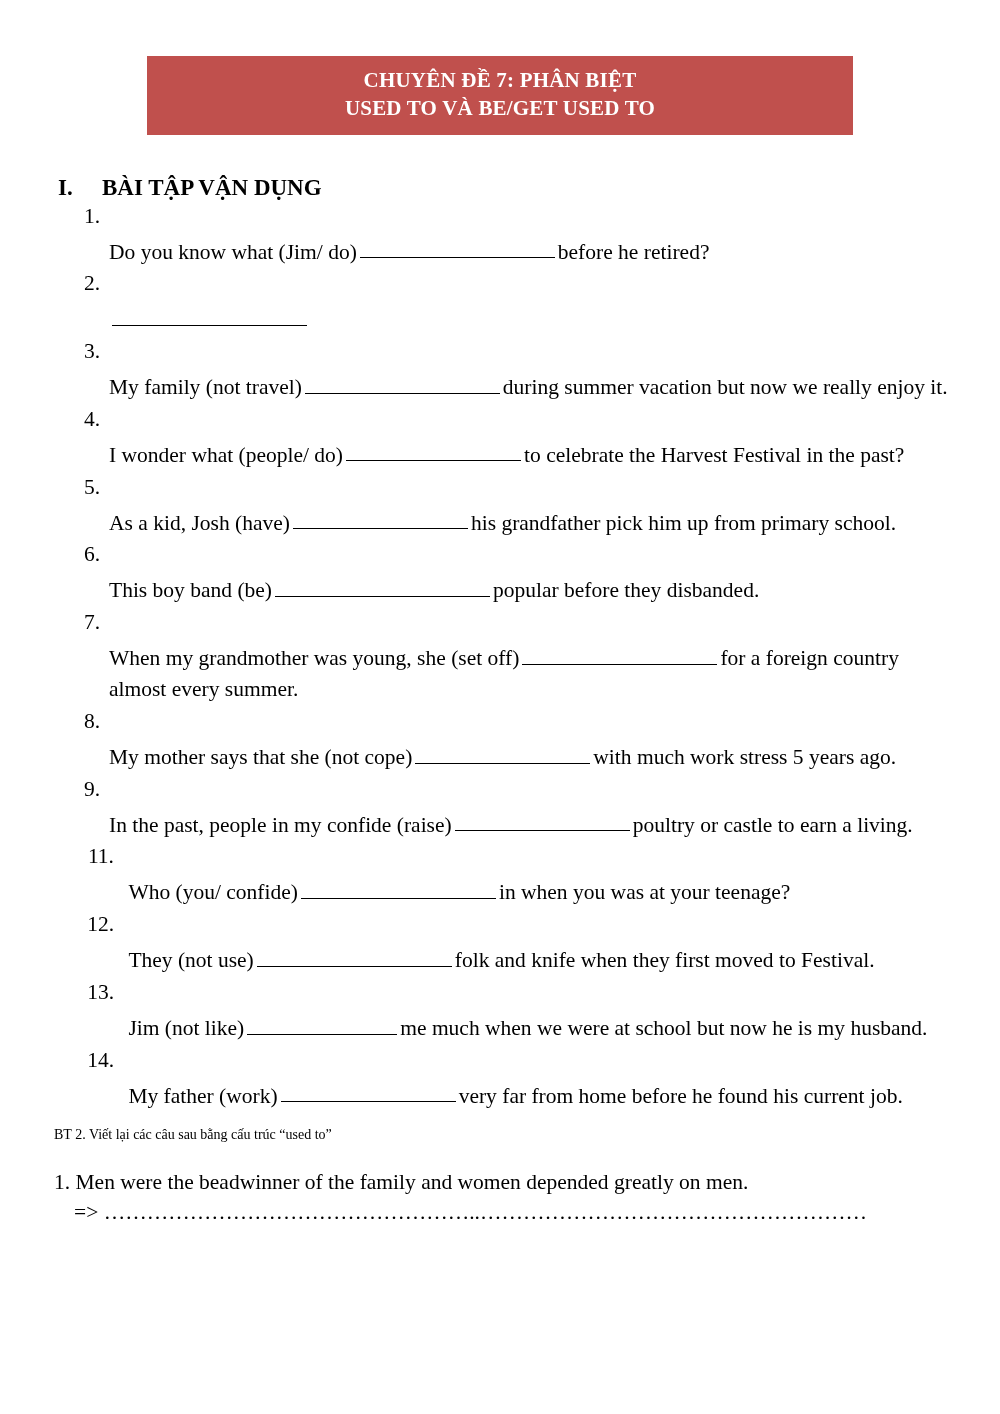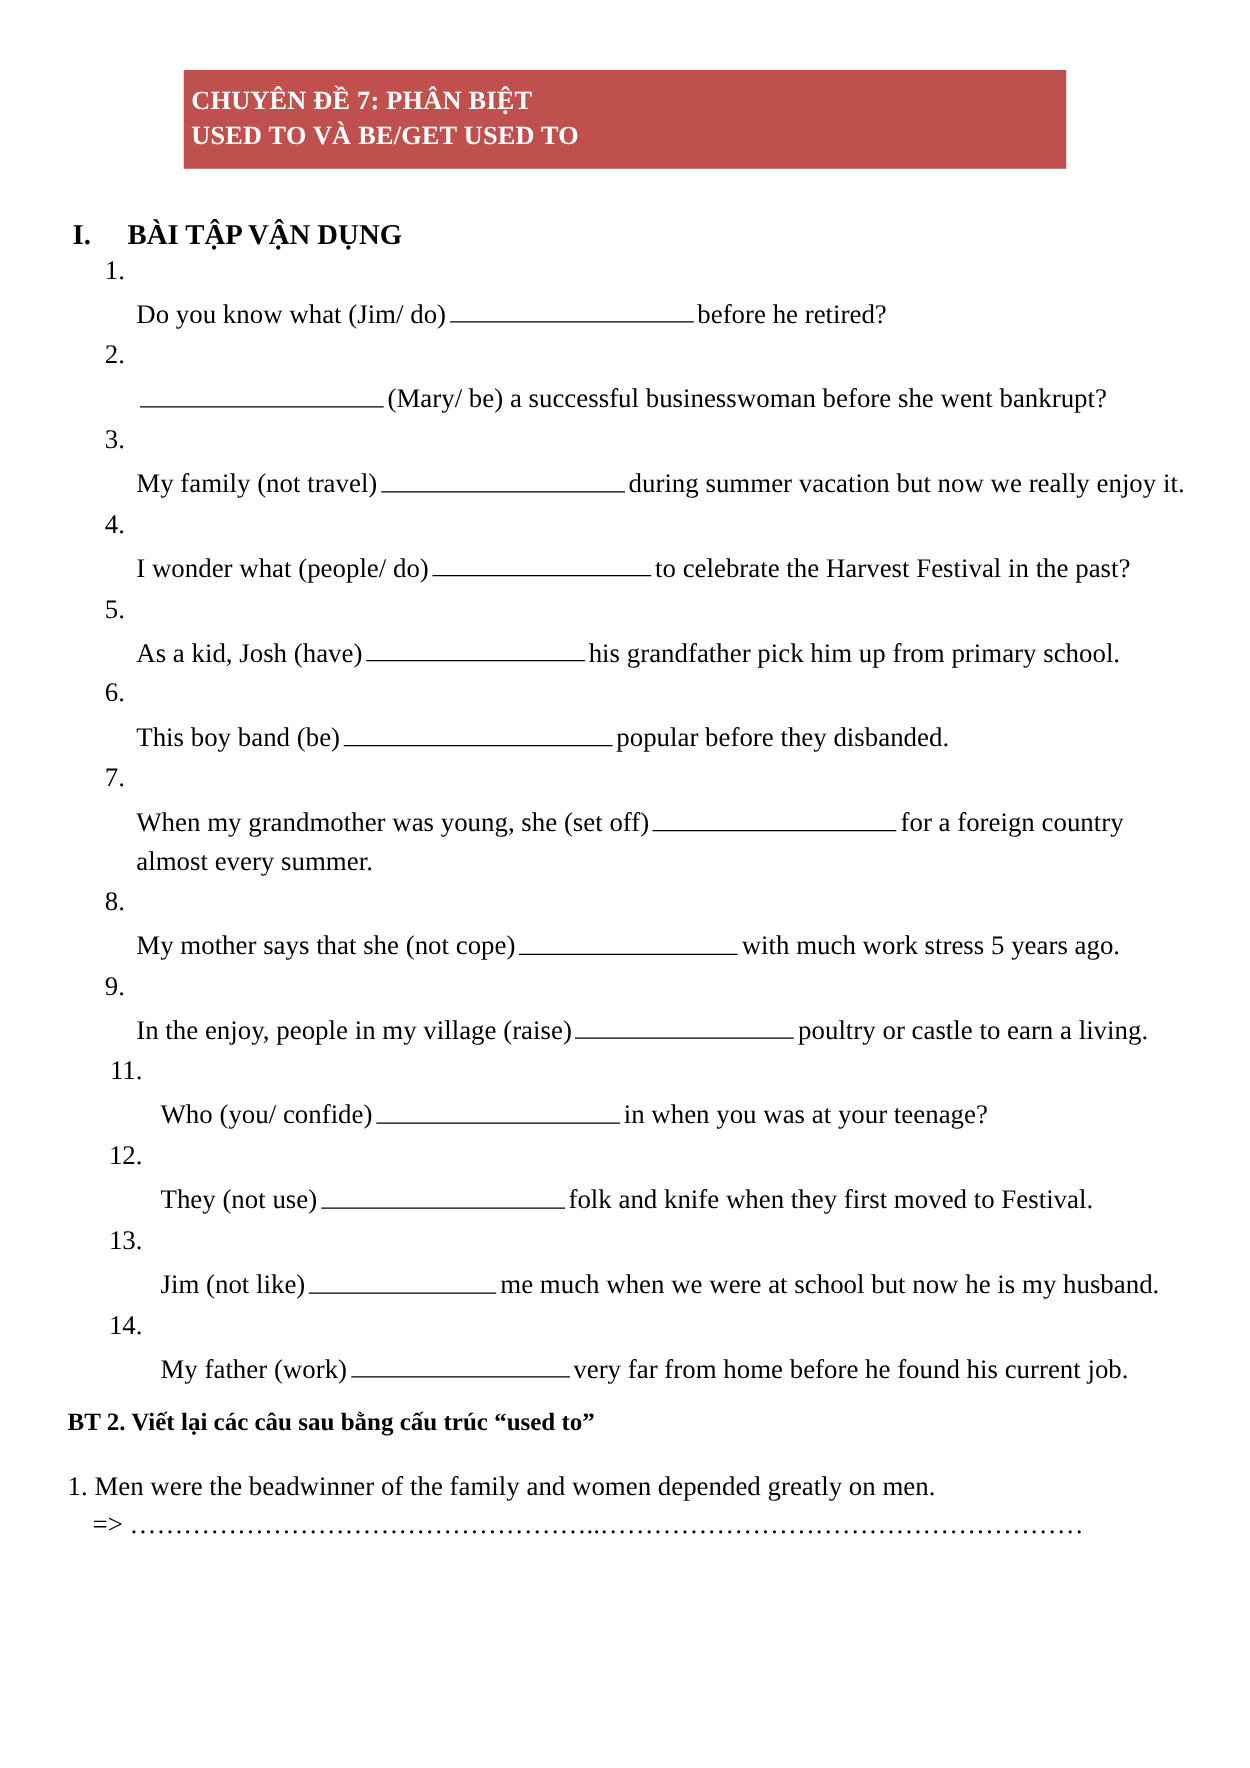--- a/index.html
+++ b/index.html
@@ -19,20 +19,21 @@
     position: relative;
     width: 1000px;
     height: 1414px;
     box-sizing: border-box;
     padding: 0 52px;
   }
   .title-banner {
     margin: 56px 95px 0 95px;
     background: #c0504d;
     color: #ffffff;
+    text-align: center;
     padding: 10px 6px 12px 6px;
     font-weight: bold;
     font-size: 21px;
     line-height: 1.35;
     letter-spacing: 0.2px;
   }
   .section-heading {
     margin: 40px 0 0 0;
     font-weight: bold;
     font-size: 23px;
@@ -76,22 +77,22 @@
     vertical-align: baseline;
     height: 1.05em;
     margin: 0 3px;
   }
   .b-sm { width: 150px; }
   .b-md { width: 175px; }
   .b-lg { width: 195px; }
   .b-xl { width: 215px; }
   .bt2-heading {
     margin: 16px 0 10px 0;
-    font-weight: bold;
-    font-size: 20px;
+    font-weight: normal;
+    font-size: 14px;
     padding-left: 2px;
   }
   .bt2-sentence {
     font-size: 21.5px;
     padding-left: 2px;
     line-height: 1.4;
     margin-top: 24px;
   }
   .bt2-answer {
     font-size: 21.5px;
@@ -119,21 +120,21 @@
 
   <ol class="questions">
 
     <li>
       <span class="num w1">1.</span>
       <span class="txt"><span>Do you know what (Jim/ do)</span><span class="blank b-lg"></span><span>before he retired?</span></span>
     </li>
 
     <li>
       <span class="num w1">2.</span>
-      <span class="txt"><span></span><span class="blank b-lg"></span><span>(Mary/ be) a successful businesswoman before she went bankrupt?</span></span>
+      <span class="txt"><span></span><span class="blank b-lg"></span></span>
     </li>
 
     <li>
       <span class="num w1">3.</span>
       <span class="txt"><span>My family (not travel)</span><span class="blank b-lg"></span><span>during summer vacation but now we really enjoy it.</span></span>
     </li>
 
     <li>
       <span class="num w1">4.</span>
       <span class="txt"><span>I wonder what (people/ do)</span><span class="blank b-md"></span><span>to celebrate the Harvest Festival in the past?</span></span>
@@ -154,21 +155,21 @@
       <span class="txt"><span>When my grandmother was young, she (set off)</span><span class="blank b-lg"></span><span>for a foreign country almost every summer.</span></span>
     </li>
 
     <li>
       <span class="num w1">8.</span>
       <span class="txt"><span>My mother says that she (not cope)</span><span class="blank b-md"></span><span>with much work stress 5 years ago.</span></span>
     </li>
 
     <li>
       <span class="num w1">9.</span>
-      <span class="txt"><span>In the enjoy, people in my village (raise)</span><span class="blank b-md"></span><span>poultry or castle to earn a living.</span></span>
+      <span class="txt"><span>In the past, people in my confide (raise)</span><span class="blank b-md"></span><span>poultry or castle to earn a living.</span></span>
     </li>
 
 
     <li>
       <span class="num w2">11.</span>
       <span class="txt">&nbsp;<span>Who (you/ confide)</span><span class="blank b-lg"></span><span>in when you was at your teenage?</span></span>
     </li>
 
     <li>
       <span class="num w2">12.</span>

